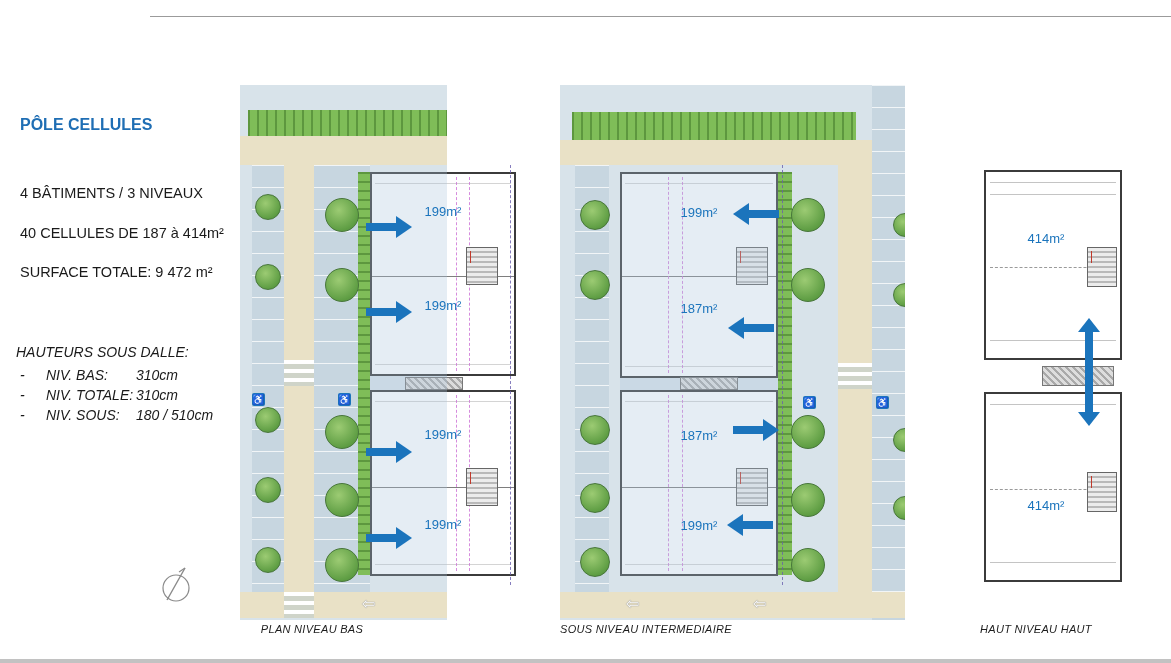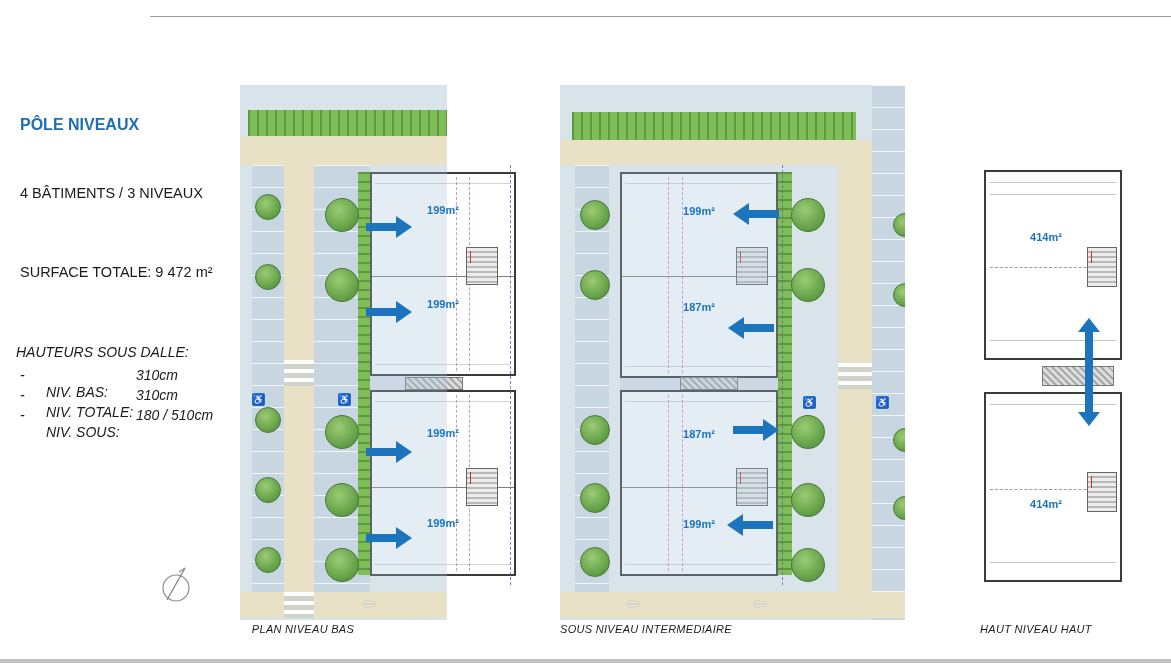--- a/index.html
+++ b/index.html
@@ -14,21 +14,21 @@
   .logo-name { position:absolute; left:4px; top:12px; font-size:24px; font-weight:bold; color:#1d1d1b; letter-spacing:1px; font-family:"DejaVu Sans", sans-serif; }
   .logo-sub { position:absolute; left:30px; top:41px; font-size:8px; letter-spacing:1.6px; color:#2c2c2c; }
   .top-rule { position:absolute; left:150px; top:16px; width:1021px; height:1px; background:#9b9b9b; }
 
   
   .pole-title { position:absolute; left:20px; top:116px; color:#1f6eb4; font-weight:bold; font-size:16px; }
   .fact { position:absolute; left:20px; font-size:14.5px; color:var(--ink); }
   .heights-title { position:absolute; left:16px; top:344px; font-size:14px; font-style:italic; color:var(--ink); }
   .height-row { position:absolute; left:20px; font-size:14px; font-style:italic; color:var(--ink); display:flex; }
   .height-row .dash { width:26px; }
-  .height-row .hlabel { width:90px;margin-top:17px; }
+  .height-row .hlabel { width:90px; }
 
   
   .plan { position:absolute; overflow:hidden; }
   .site { position:absolute; background:#d8e3ea; }
   .parking { position:absolute; background:#c7d6e0;
     background-image: repeating-linear-gradient(180deg, rgba(255,255,255,.75) 0 1px, rgba(0,0,0,0) 1px 22px); }
   .road { position:absolute; background:#e9e1c6; }
   .band { position:absolute; background:#e9e1c6; }
   .green { position:absolute; background:#7fbd58;
     background-image: repeating-linear-gradient(90deg, rgba(30,80,15,.35) 0 2px, rgba(0,0,0,0) 2px 9px); }
@@ -42,21 +42,21 @@
   .edge-line { position:absolute; left:3px; right:3px; height:1px; background:#d4d4d4; }
   .joint { position:absolute; top:3px; bottom:3px; width:0; border-left:1px dashed #cf79d8; opacity:.85; }
   .core { position:absolute; border:1px solid #666;
     background: repeating-linear-gradient(180deg, #ececec 0 3px, #b9b9b9 3px 5px); }
   .core::after { content:""; position:absolute; left:3px; top:3px; width:1px; height:12px; background:#c0392b; }
   .connector { position:absolute; border:1px solid #777;
     background: repeating-linear-gradient(45deg, #dddddd 0 3px, #a9a9a9 3px 5px); }
   .tint { position:absolute; background:rgba(168,197,218,.30); pointer-events:none; }
   .prop-line { position:absolute; width:0; border-left:1px dashed #6a5fae; opacity:.8; }
 
-  .area-label { position:absolute; color:var(--blue); font-weight:bold; font-size:11px; text-align:center; z-index:6; }
+  .area-label { position:absolute; color:var(--blue); font-weight:normal; font-size:13px; text-align:center; z-index:6; }
   .arrow-h { position:absolute; width:46px; height:22px; z-index:6; }
   .arrow-h .shaft { position:absolute; top:7px; height:8px; width:30px; background:var(--blue); }
   .arrow-right .shaft { left:0; }
   .arrow-right .head { position:absolute; right:0; top:0; width:0; height:0;
     border-top:11px solid transparent; border-bottom:11px solid transparent; border-left:16px solid var(--blue); }
   .arrow-left .shaft { right:0; }
   .arrow-left .head { position:absolute; left:0; top:0; width:0; height:0;
     border-top:11px solid transparent; border-bottom:11px solid transparent; border-right:16px solid var(--blue); }
   .arrow-v { position:absolute; width:22px; z-index:6; }
   .arrow-v .shaft { position:absolute; left:7px; top:11px; bottom:11px; width:8px; background:var(--blue); }
@@ -74,22 +74,23 @@
   .plan-caption { position:absolute; top:623px; font-size:11px; font-style:italic; color:#1c1c1c; text-align:center; letter-spacing:.3px; }
   .compass { position:absolute; left:156px; top:565px; }
 </style>
 </head>
 <body>
 
 <div class="slide">
 
   <div class="top-rule"></div>
 
-  <div class="pole-title">PÔLE NIVEAUX</div>
+  <div class="pole-title">PÔLE CELLULES</div>
   <div class="fact" style="top:185px">4 BÂTIMENTS / 3 NIVEAUX</div>
+  <div class="fact" style="top:225px">40 CELLULES DE 187 à 414m²</div>
   <div class="fact" style="top:264px">SURFACE TOTALE: 9 472 m²</div>
   <div class="heights-title">HAUTEURS SOUS DALLE:</div>
   <div class="height-row" style="top:367px">
     <span class="dash">-</span>
     <span class="hlabel">NIV. BAS:</span>
     <span class="hvalue">310cm</span>
   </div>
   <div class="height-row" style="top:387px">
     <span class="dash">-</span>
     <span class="hlabel">NIV. TOTALE:</span>
@@ -260,21 +261,21 @@
     <div class="connector" style="left:62px;top:198px;width:72px;height:20px"></div>
     <div class="area-label" style="left:4px;width:124px;top:63px">414m²</div>
     <div class="area-label" style="left:4px;width:124px;top:330px">414m²</div>
     <div class="arrow-v" style="left:98px;top:150px;height:108px">
       <span class="head-top"></span>
         <span class="shaft"></span>
         <span class="head-bottom"></span>
     </div>
   </div>
 
-  <div class="plan-caption" style="left:243px;width:120px">PLAN NIVEAU BAS</div>
+  <div class="plan-caption" style="left:252px;width:120px">PLAN NIVEAU BAS</div>
   <div class="plan-caption" style="left:560px;width:172px">SOUS NIVEAU INTERMEDIAIRE</div>
   <div class="plan-caption" style="left:980px;width:112px">HAUT NIVEAU HAUT</div>
 
   <svg class="compass" width="44" height="44" viewBox="0 0 44 44">
     <circle cx="20" cy="23" r="13" fill="none" stroke="#8a8a8a" stroke-width="1.2"></circle>
     <line x1="11" y1="35" x2="29" y2="3" stroke="#8a8a8a" stroke-width="1.4"></line>
     <line x1="29" y1="3" x2="23" y2="7" stroke="#8a8a8a" stroke-width="1.2"></line>
   </svg>
 
   <div class="bottom-edge"></div>

